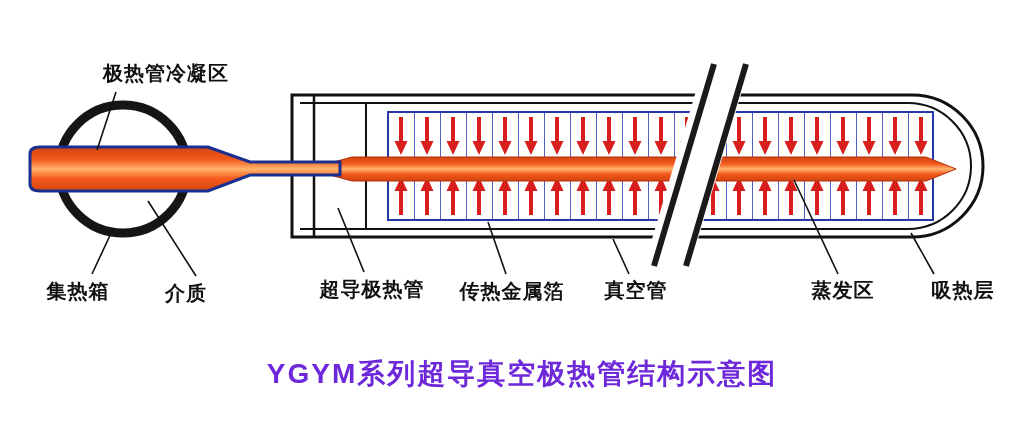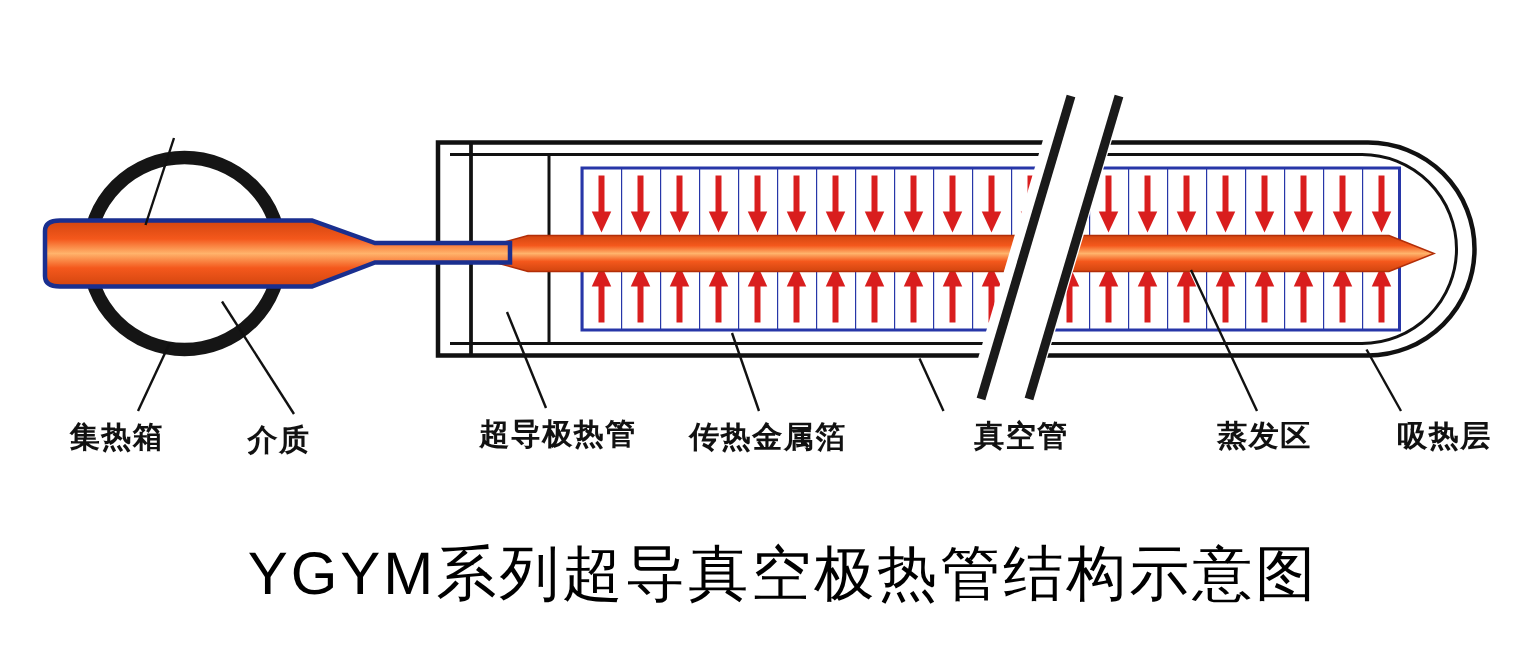--- a/index.html
+++ b/index.html
@@ -17,23 +17,23 @@
     white-space:nowrap;
     font-size:20px;
     font-weight:600;
     color:#111;
     letter-spacing:1px;
   }
   .caption{
     position:absolute;
     transform:translateX(-50%);
     white-space:nowrap;
-    font-size:40px;
-    font-weight:400;
-    color:#000000;
+    font-size:28px;
+    font-weight:700;
+    color:#6d28d9;
     letter-spacing:2px;
   }
 </style>
 </head>
 <body>
 
 <div id="stage">
 
   <svg width="1024" height="436" viewBox="0 0 1024 436">
     <defs>
@@ -77,29 +77,30 @@
       <line x1="92" y1="274" x2="113" y2="229"></line>
       <line x1="196" y1="276" x2="148" y2="201"></line>
       <line x1="364" y1="272" x2="338" y2="208"></line>
       <line x1="506" y1="274" x2="488" y2="222"></line>
       <line x1="629" y1="274" x2="613" y2="239"></line>
       <line x1="838" y1="274" x2="794" y2="180"></line>
       <line x1="934" y1="274" x2="911" y2="233"></line>
     </g>
   </svg>
 
+  <div class="lbl" style="left:166px;top:60px;">极热管冷凝区</div>
 
   <div class="lbl" style="left:78px;top:278px;">集热箱</div>
 
   <div class="lbl" style="left:186px;top:280px;">介质</div>
 
   <div class="lbl" style="left:512px;top:278px;">传热金属箔</div>
 
   <div class="lbl" style="left:372px;top:276px;">超导极热管</div>
 
-  <div class="lbl" style="left:636px;top:277px;margin-left:45px;">真空管</div>
+  <div class="lbl" style="left:636px;top:277px;">真空管</div>
 
   <div class="lbl" style="left:843px;top:277px;">蒸发区</div>
 
   <div class="lbl" style="left:939px;top:277px;margin-left:24px;">吸热层</div>
 
   <div class="caption" style="left:522px;top:355px;">YGYM系列超导真空极热管结构示意图</div>
 </div>
 
 </body></html>

